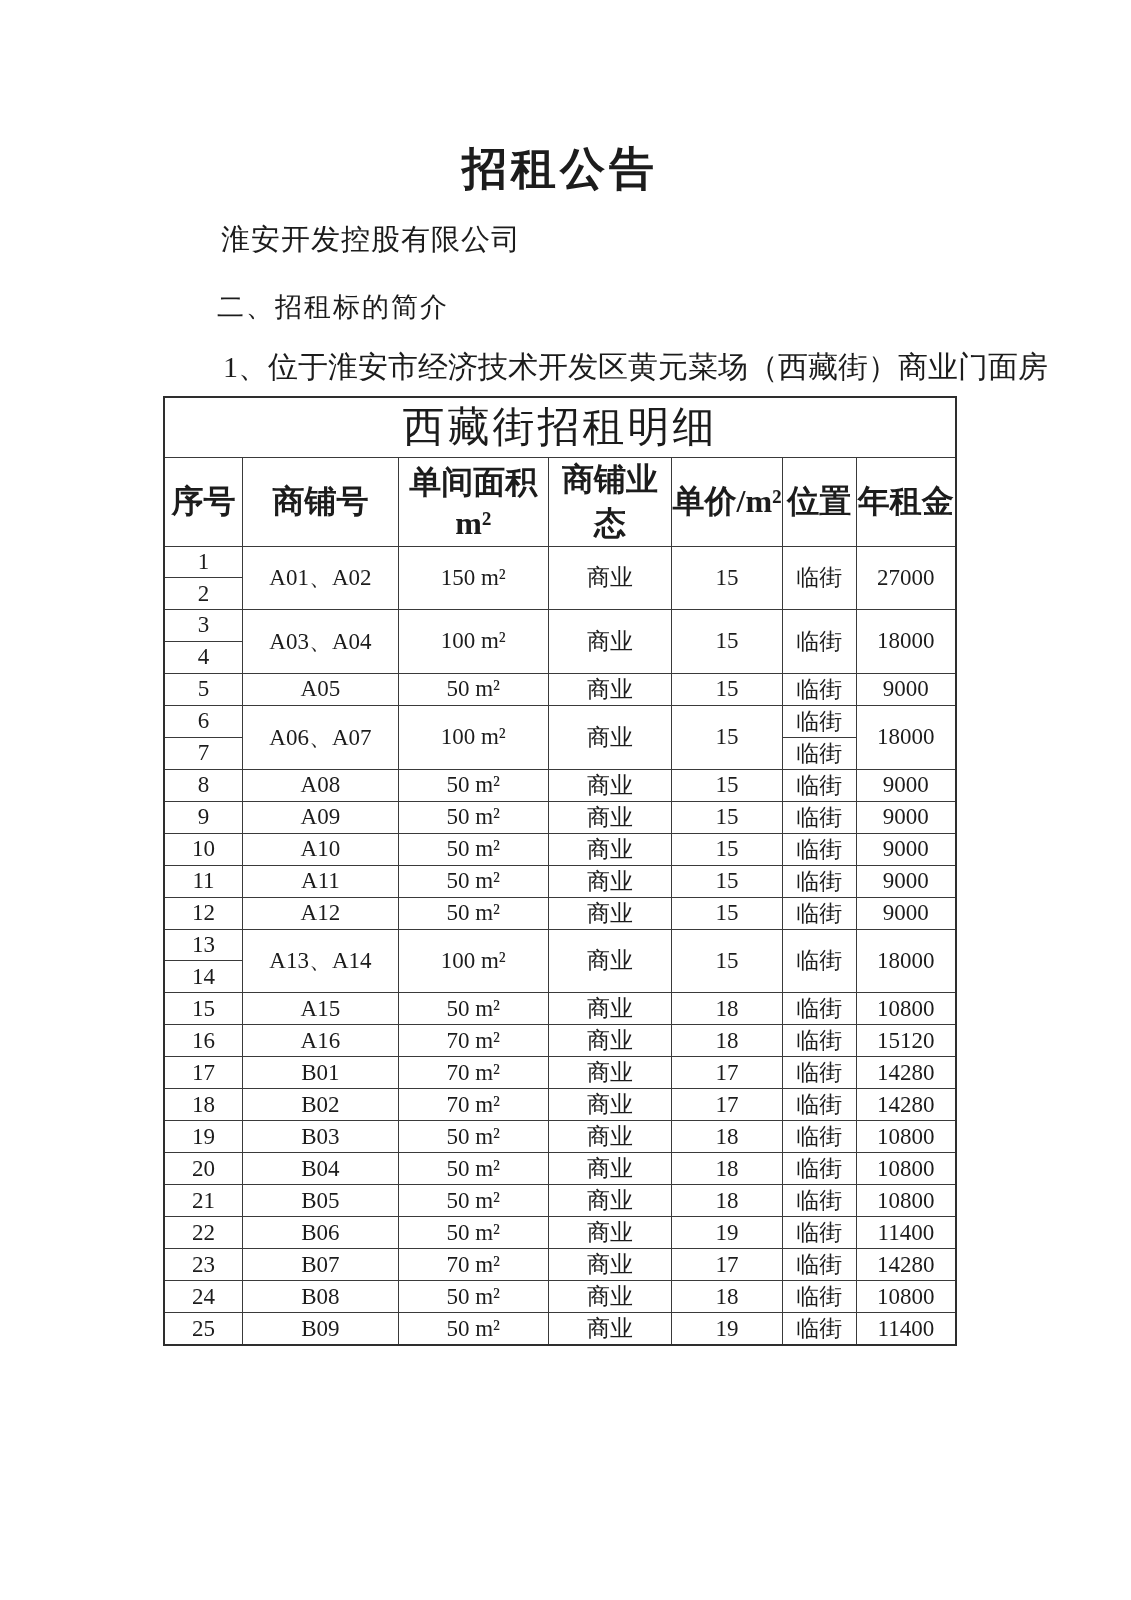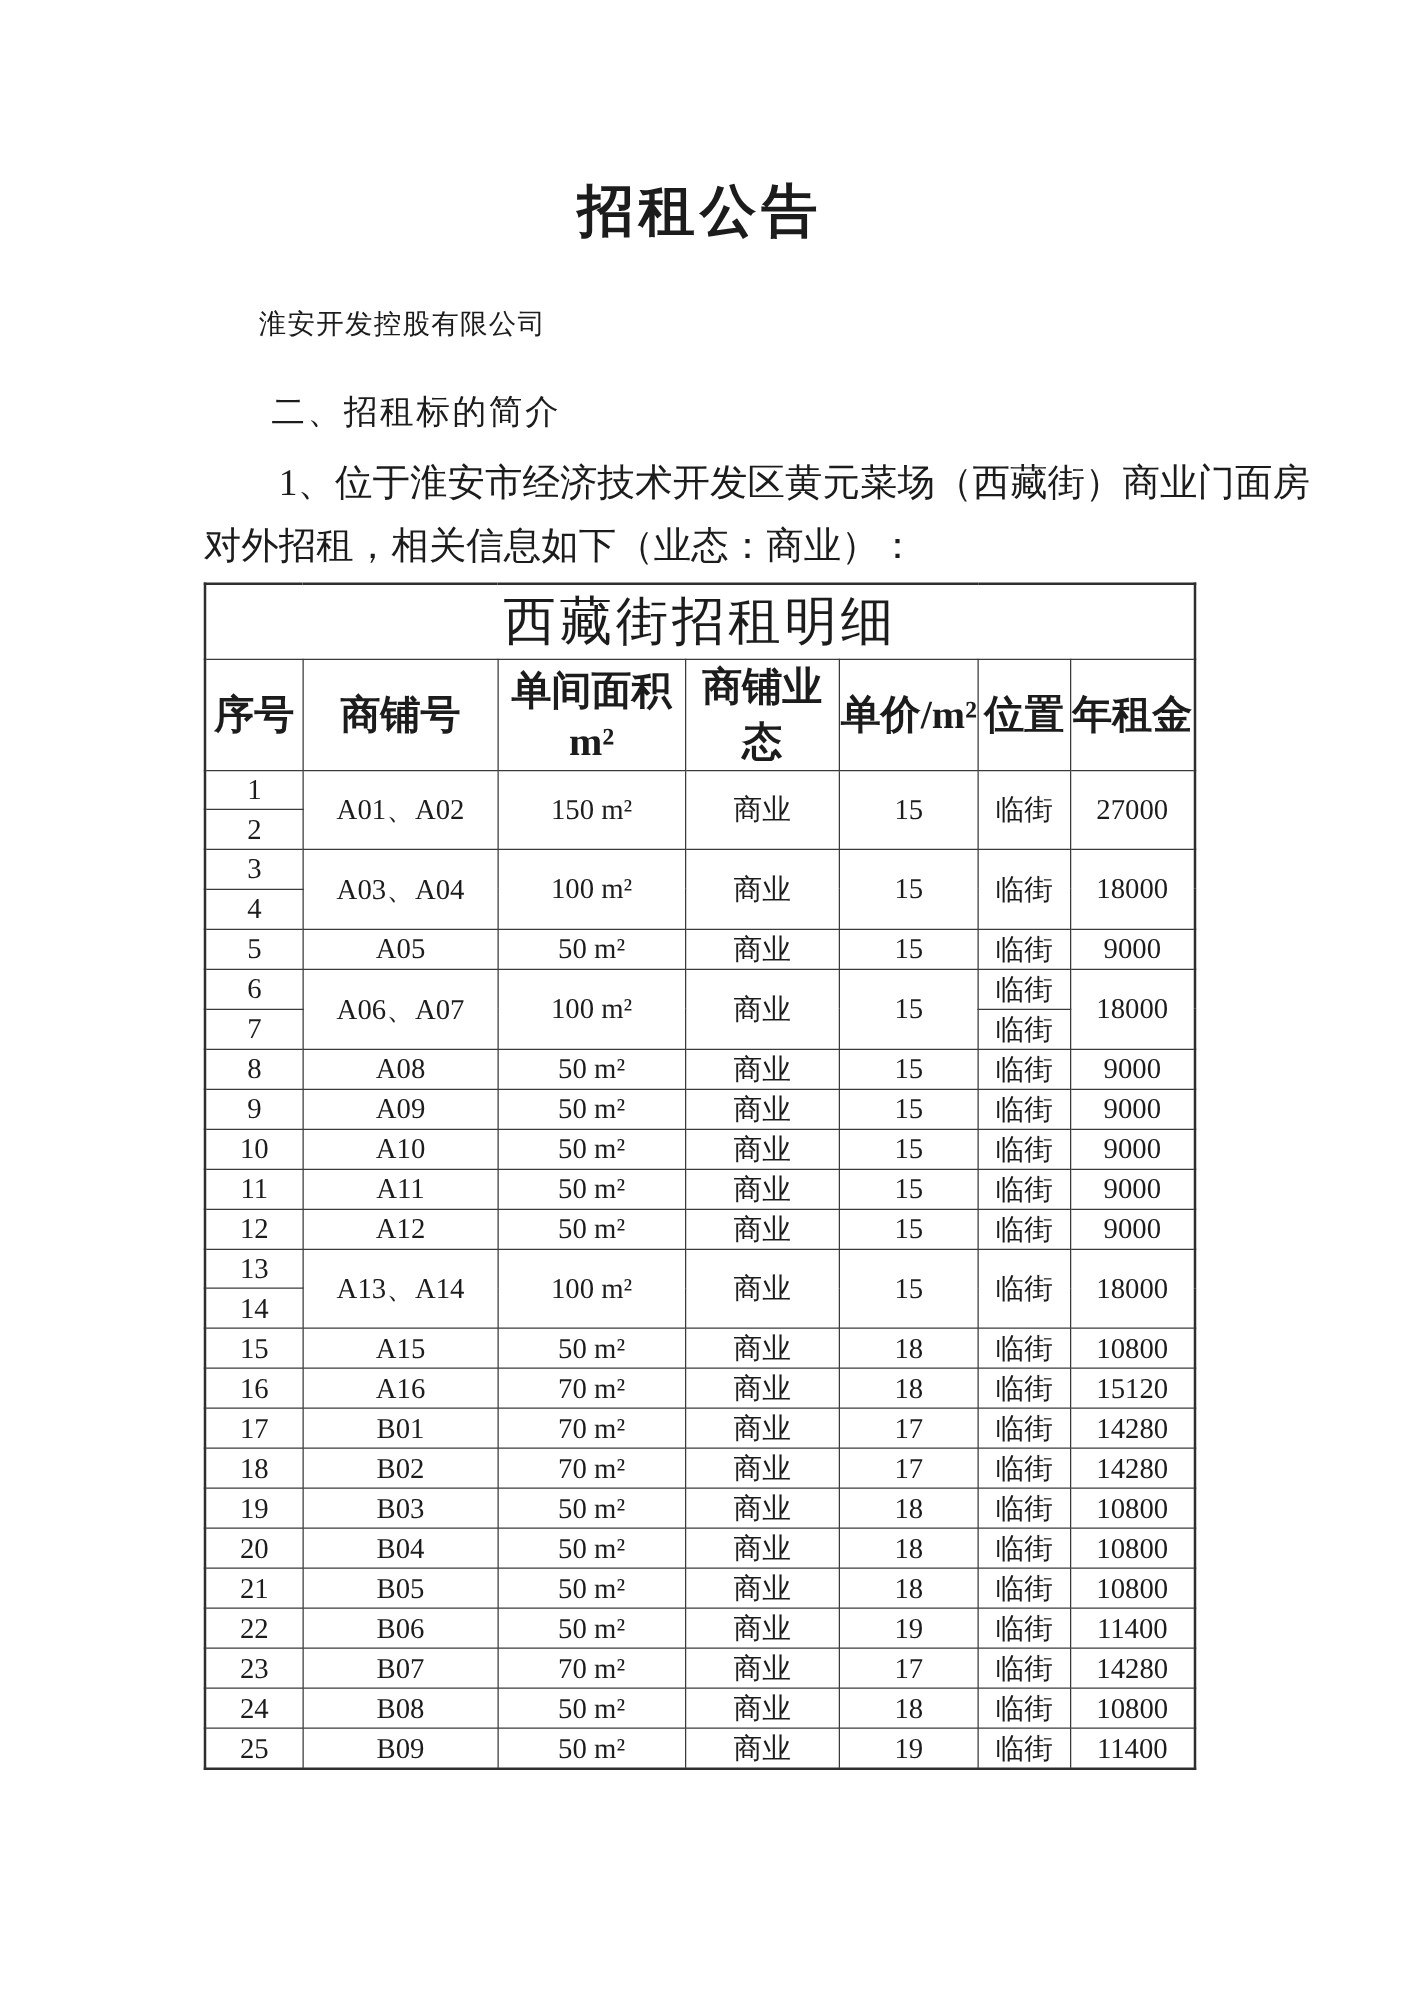--- a/index.html
+++ b/index.html
@@ -29,34 +29,35 @@
   }
   .sec-heading {
     margin-top: 24px;
     font-size: 27px;
     line-height: 38px;
     text-indent: 2em;
     letter-spacing: 2px;
     white-space: nowrap;
   }
   .company-line {
-    margin-top: 40px;
-    font-size: 22px;
+    margin-top: 20px;
+    font-size: 29px;
     line-height: 38px;
     text-indent: 2em;
     letter-spacing: 1px;
     white-space: nowrap;
   }
   .sec-heading2 {
     margin-top: 32px;
     font-size: 27px;
     line-height: 38px;
     text-indent: 2em;
     letter-spacing: 2px;
     white-space: nowrap;
+    font-family: Liberation Mono, monospace;
   }
   .bold-para { margin-top: 14px; }
   .bold-para .line {
     font-size: 30px;
     line-height: 50px;
     font-weight: normal;
     white-space: nowrap;
   }
   .bold-para .line.first { text-indent: 2em; }
 
@@ -96,21 +97,20 @@
 
     <div class="doc-title">招租公告</div>
 
 
     <div class="company-line">淮安开发控股有限公司</div>
 
     <div class="sec-heading2">二、招租标的简介</div>
 
     <div class="bold-para">
       <div class="line first">1、位于淮安市经济技术开发区黄元菜场（西藏街）商业门面房</div>
-      <div class="line">对外招租，相关信息如下（业态：商业）：</div>
     </div>
 
     <table class="rental">
       <colgroup>
         <col style="width: 9.9%">
         <col style="width: 19.7%">
         <col style="width: 18.9%">
         <col style="width: 15.6%">
         <col style="width: 14.0%">
         <col style="width: 9.3%">

